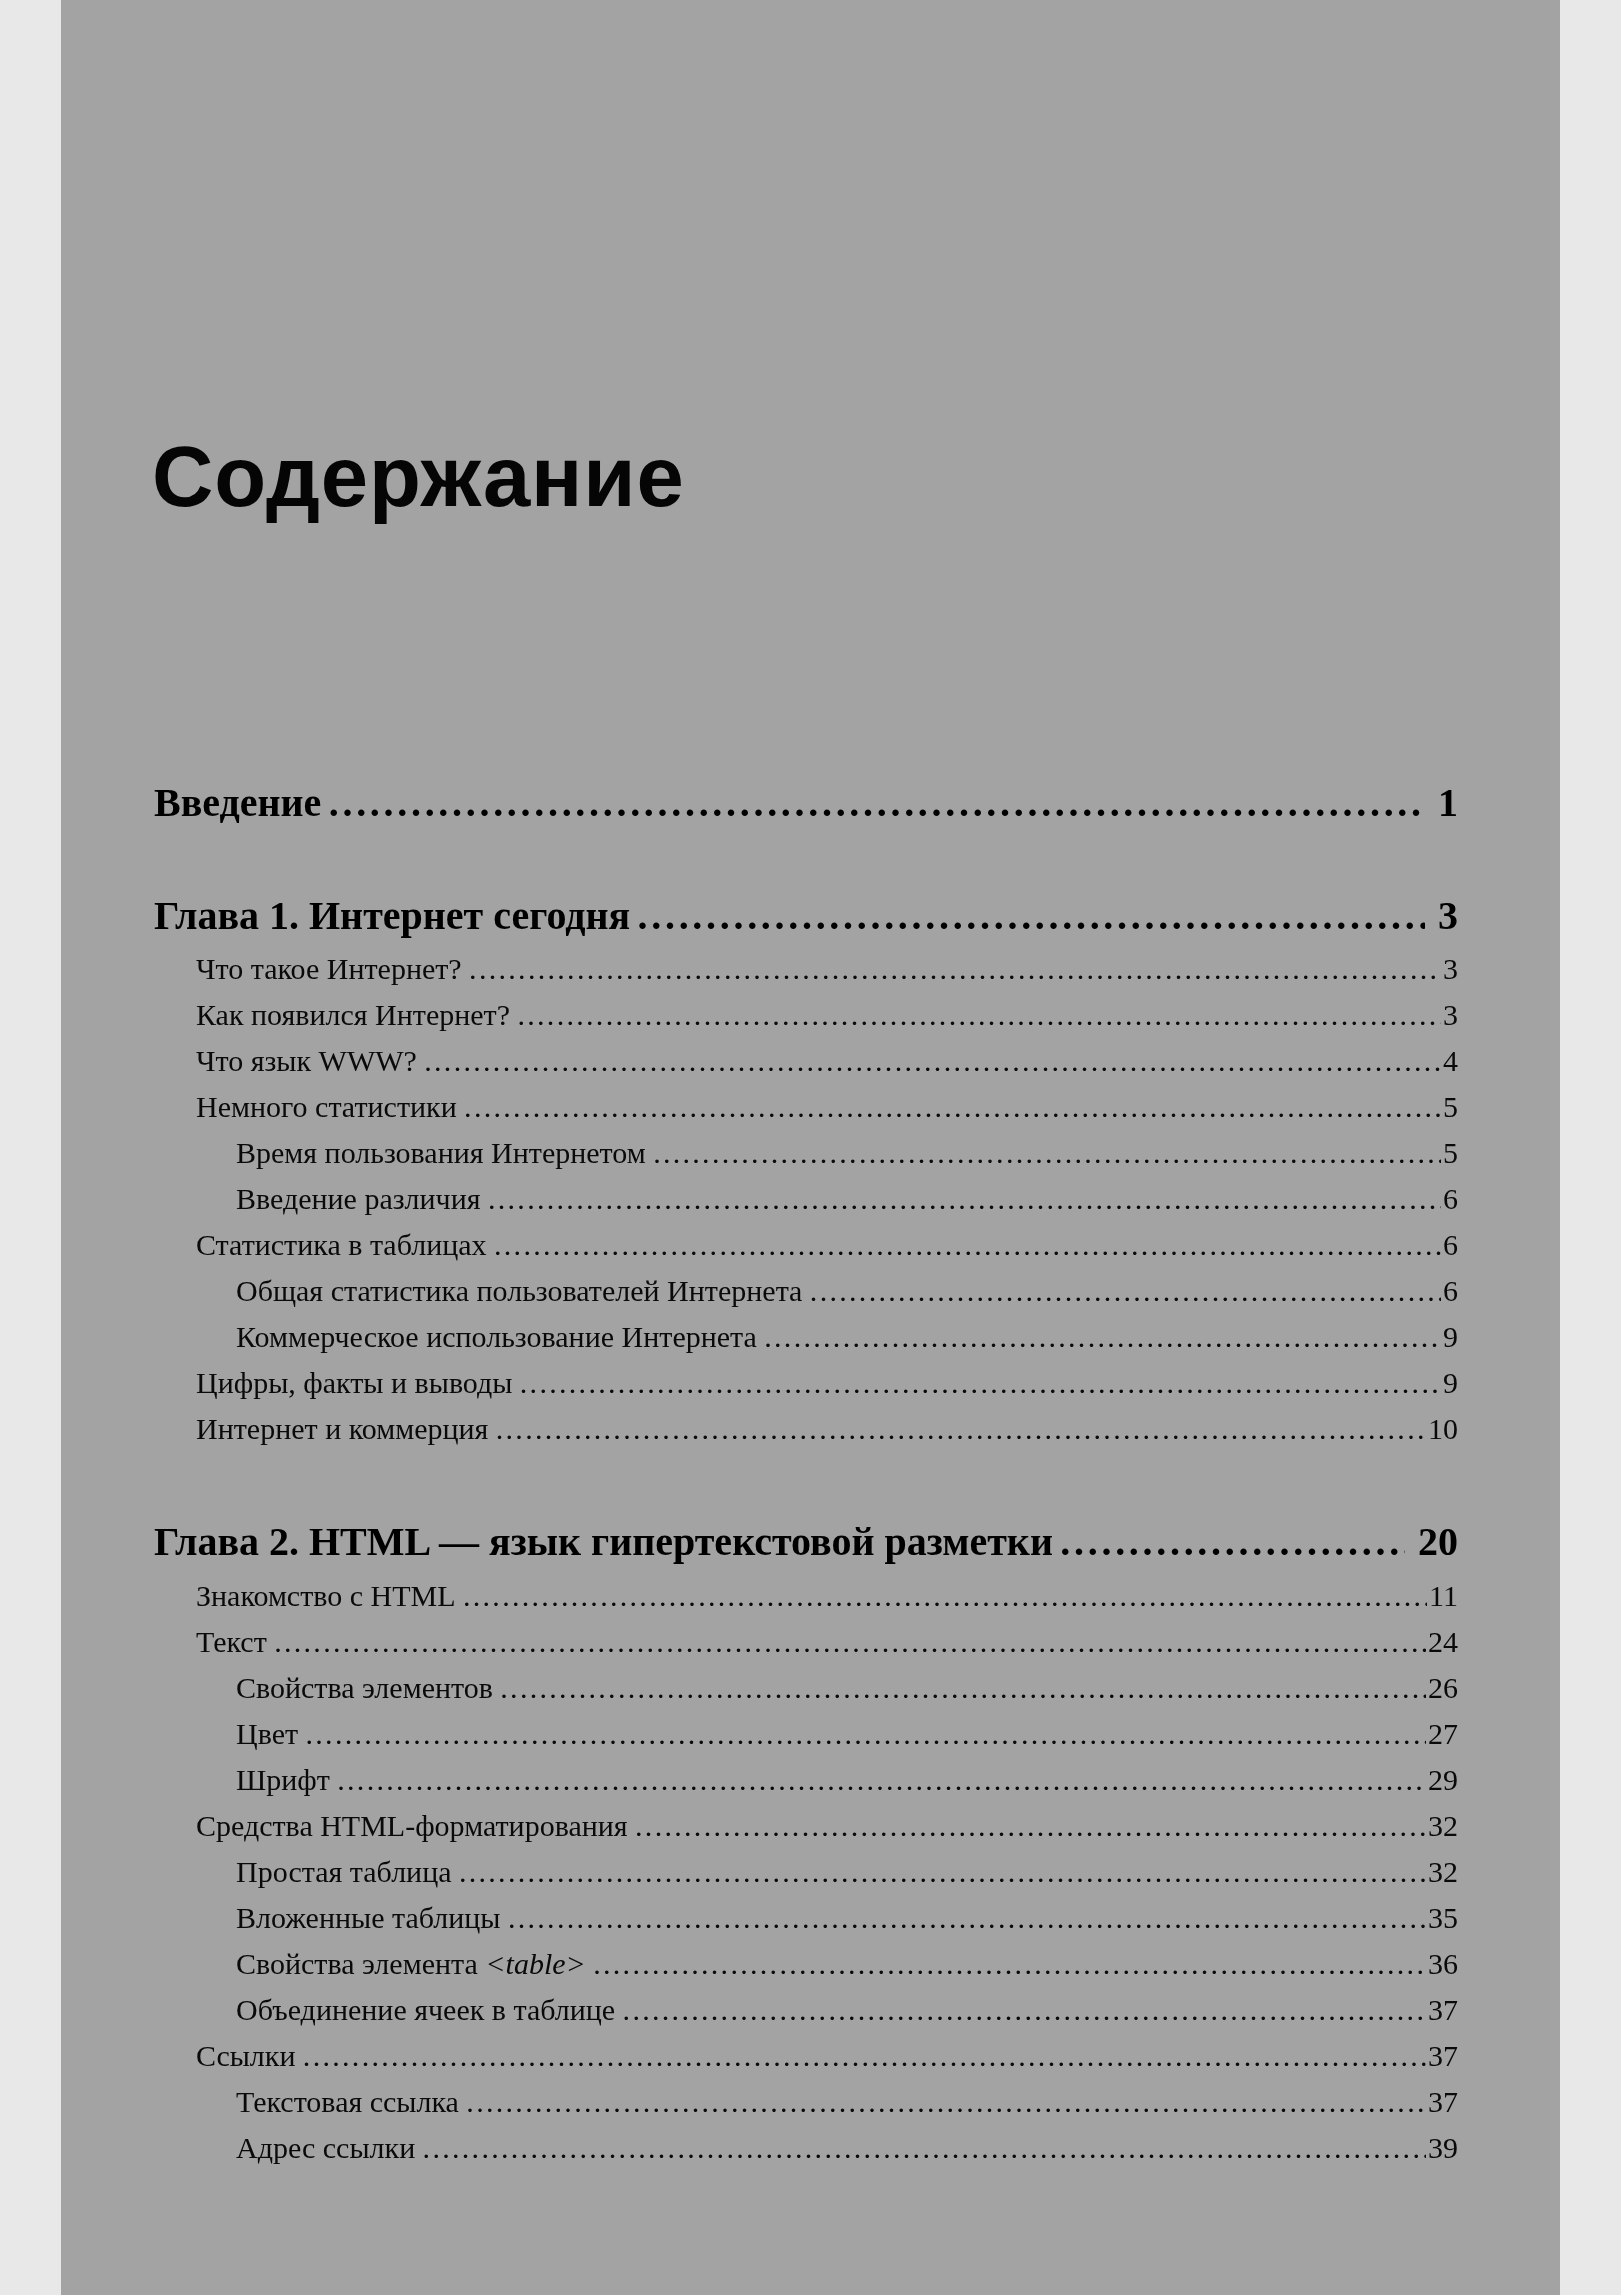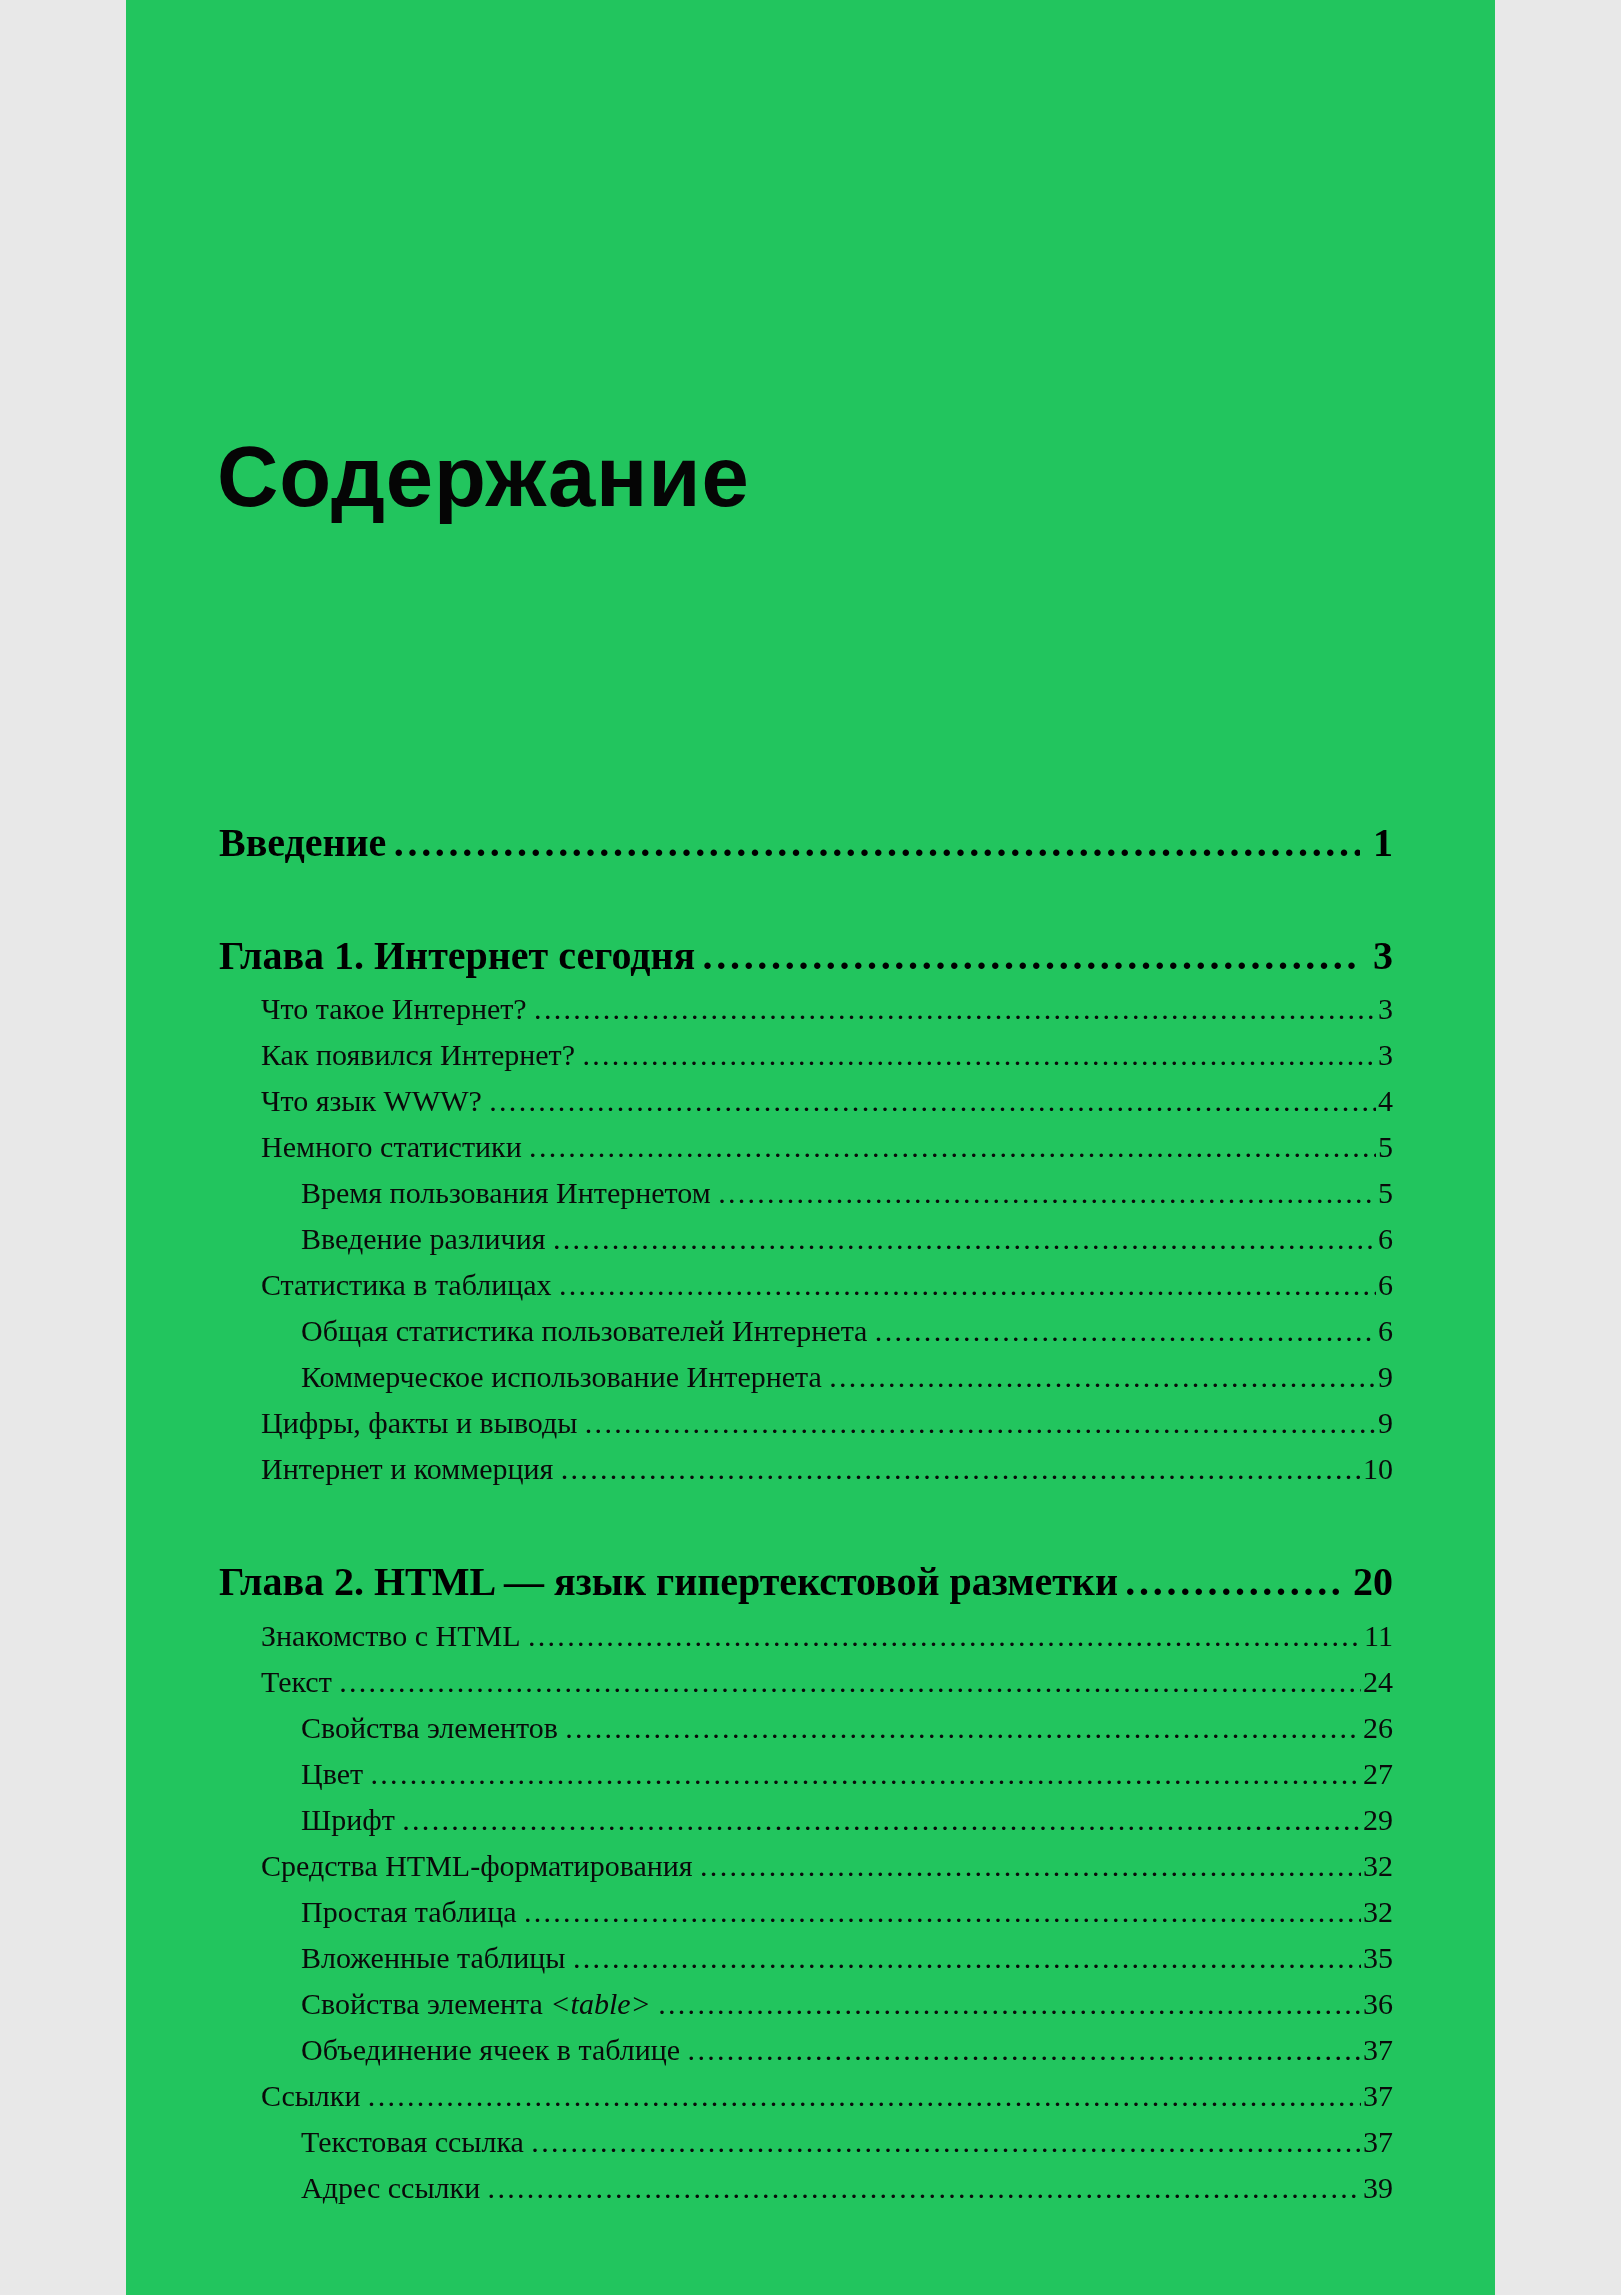--- a/index.html
+++ b/index.html
@@ -2,44 +2,44 @@
 <html lang="ru" style="font-size:15px"><head>
 <meta charset="utf-8">
 <style>
   html, body {
     margin: 0;
     padding: 0;
     background: #e8e8e8;
   }
   .page {
     position: relative;
-    width: 1369px;
+    width: 1499px;
     height: 2296px;
     margin: 0 auto;
-    background: #22c55e;
+    background: #a3a3a3;
     color: #000000;
     font-family: "Liberation Serif", serif;
     overflow: hidden;
   }
   .page-title {
     position: absolute;
     left: 91px;
     top: 373px;
     font-family: "Liberation Sans", sans-serif;
     font-weight: 700;
     font-size: 85px;
     letter-spacing: 0.9px;
     line-height: 1.1;
     color: #050505;
   }
   .toc {
     position: absolute;
     left: 93px;
     right: 102px;
-    top: 820px;
+    top: 780px;
     text-align: right;
   }
   .row {
     display: flex;
     align-items: baseline;
     height: 46px;
     line-height: 46px;
     font-size: 30px;
     color: #0a0a0a;
   }

